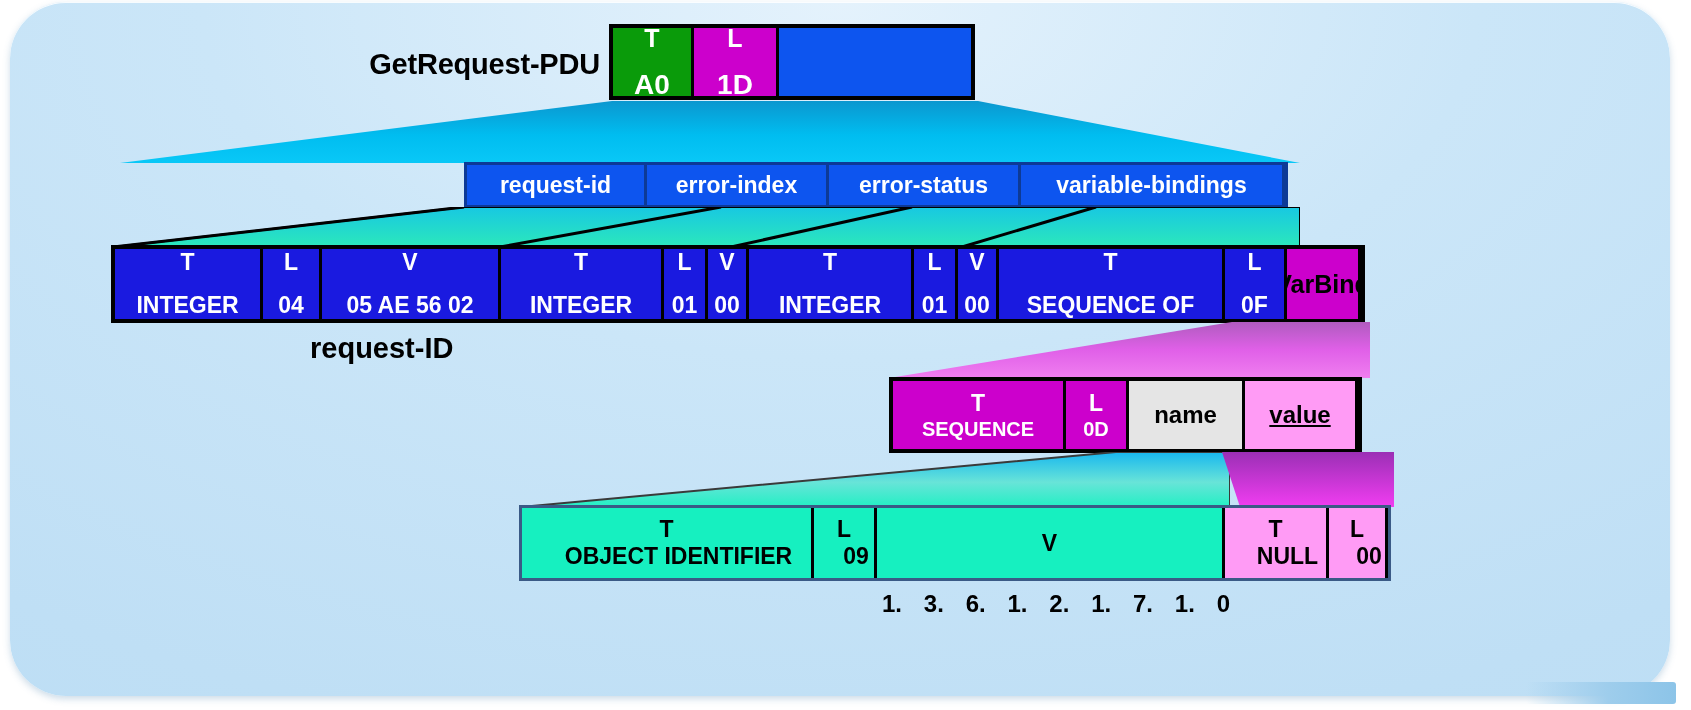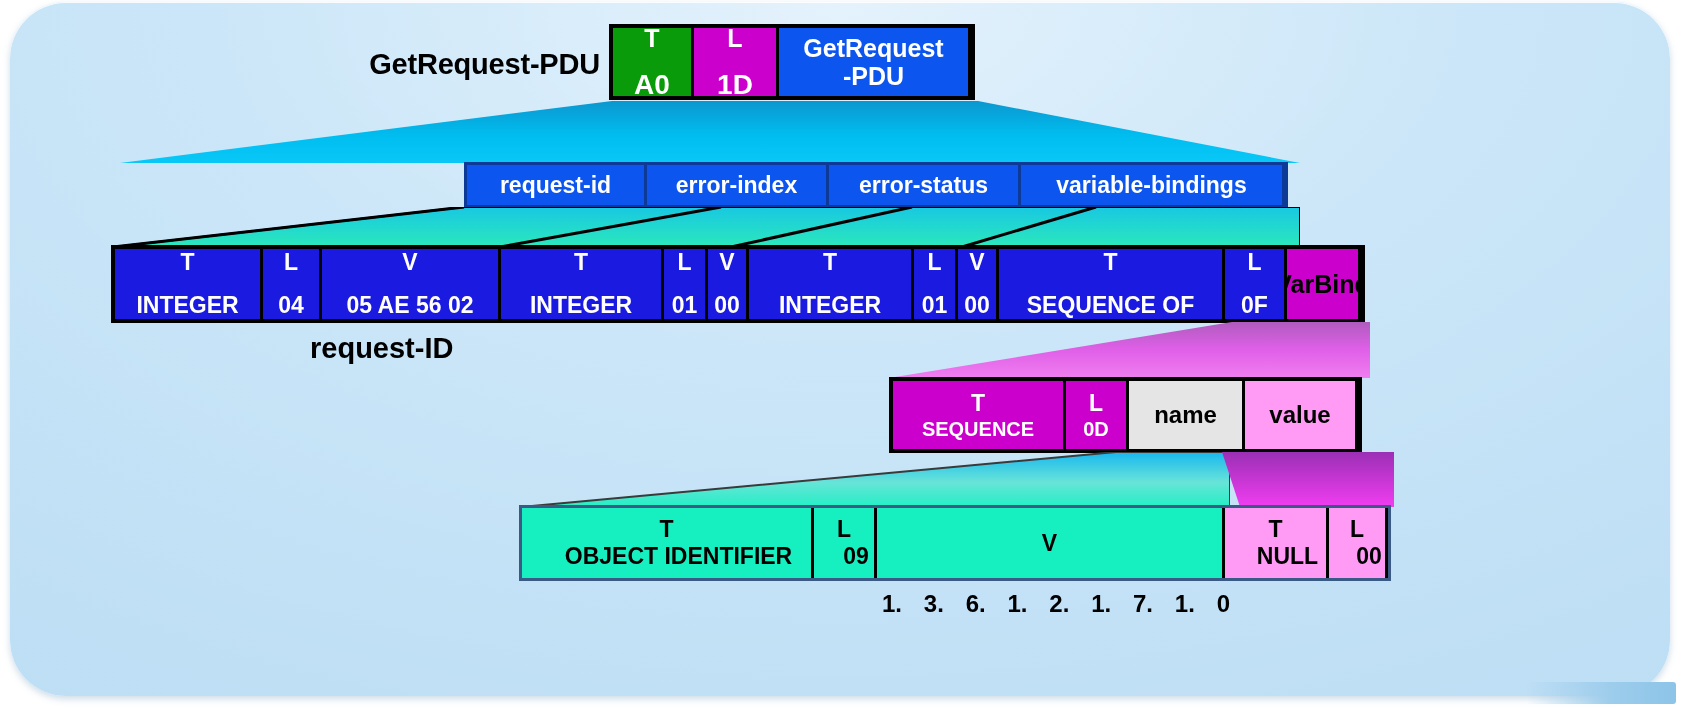--- a/index.html
+++ b/index.html
@@ -82,21 +82,21 @@
   
   #funnel3{position:absolute;left:880px;top:322px;width:490px;height:56px;}
 
   
   #row4{left:889px;top:377px;width:473px;height:76px;border:4px solid #000;background:#cc00cc;}
   #row4 .cell{border-right:3px solid #000;}
   #row4 .t{font-size:23px;}
   #row4 .v{font-size:20px;margin-top:4px;}
   #r4-1{width:173px;} #r4-2{width:63px;}
   #r4-3{width:116px;background:#e5e5e5;color:#000;}
-  #r4-4{flex:1;background:#ff9bf5;color:#000;}
+  #r4-4{flex:1;background:#ff9bf5;color:#000;text-decoration:underline;}
   #r4-3 .t,#r4-4 .t{font-size:24px;}
 
   
   #funnel4{position:absolute;left:518px;top:452px;width:712px;height:55px;}
   #funnel5{position:absolute;left:1222px;top:452px;width:172px;height:55px;}
 
   
   #row5{left:519px;top:505px;width:872px;height:76px;border:3px solid #3a5a86;background:#16f0c0;}
   #row5 .cell{border-right:3px solid #000;}
   #row5 .t{font-size:23px;color:#000;}
@@ -118,24 +118,20 @@
   <div id="lbl-pdu">GetRequest-PDU</div>
 
   <div id="row1" class="row">
     <div id="r1-t" class="cell c-green">
       <span class="t">T</span>
       <span class="v">A0</span>
     </div>
     <div id="r1-l" class="cell c-magenta">
       <span class="t">L</span>
       <span class="v">1D</span>
-    </div>
-    <div id="r1-p" class="cell c-blue">
-      <span class="t">GetRequest</span>
-      <span class="t" style="margin-top:3px">-PDU</span>
     </div>
   </div>
 
   <svg id="funnel1" viewBox="0 0 1180 62" preserveAspectRatio="none">
     <defs>
       <linearGradient id="gcy1" x1="0" y1="0" x2="0" y2="1">
         <stop offset="0%" stop-color="#0b97cf"></stop>
         <stop offset="55%" stop-color="#00bdf0"></stop>
         <stop offset="100%" stop-color="#09c8f7"></stop>
       </linearGradient>

